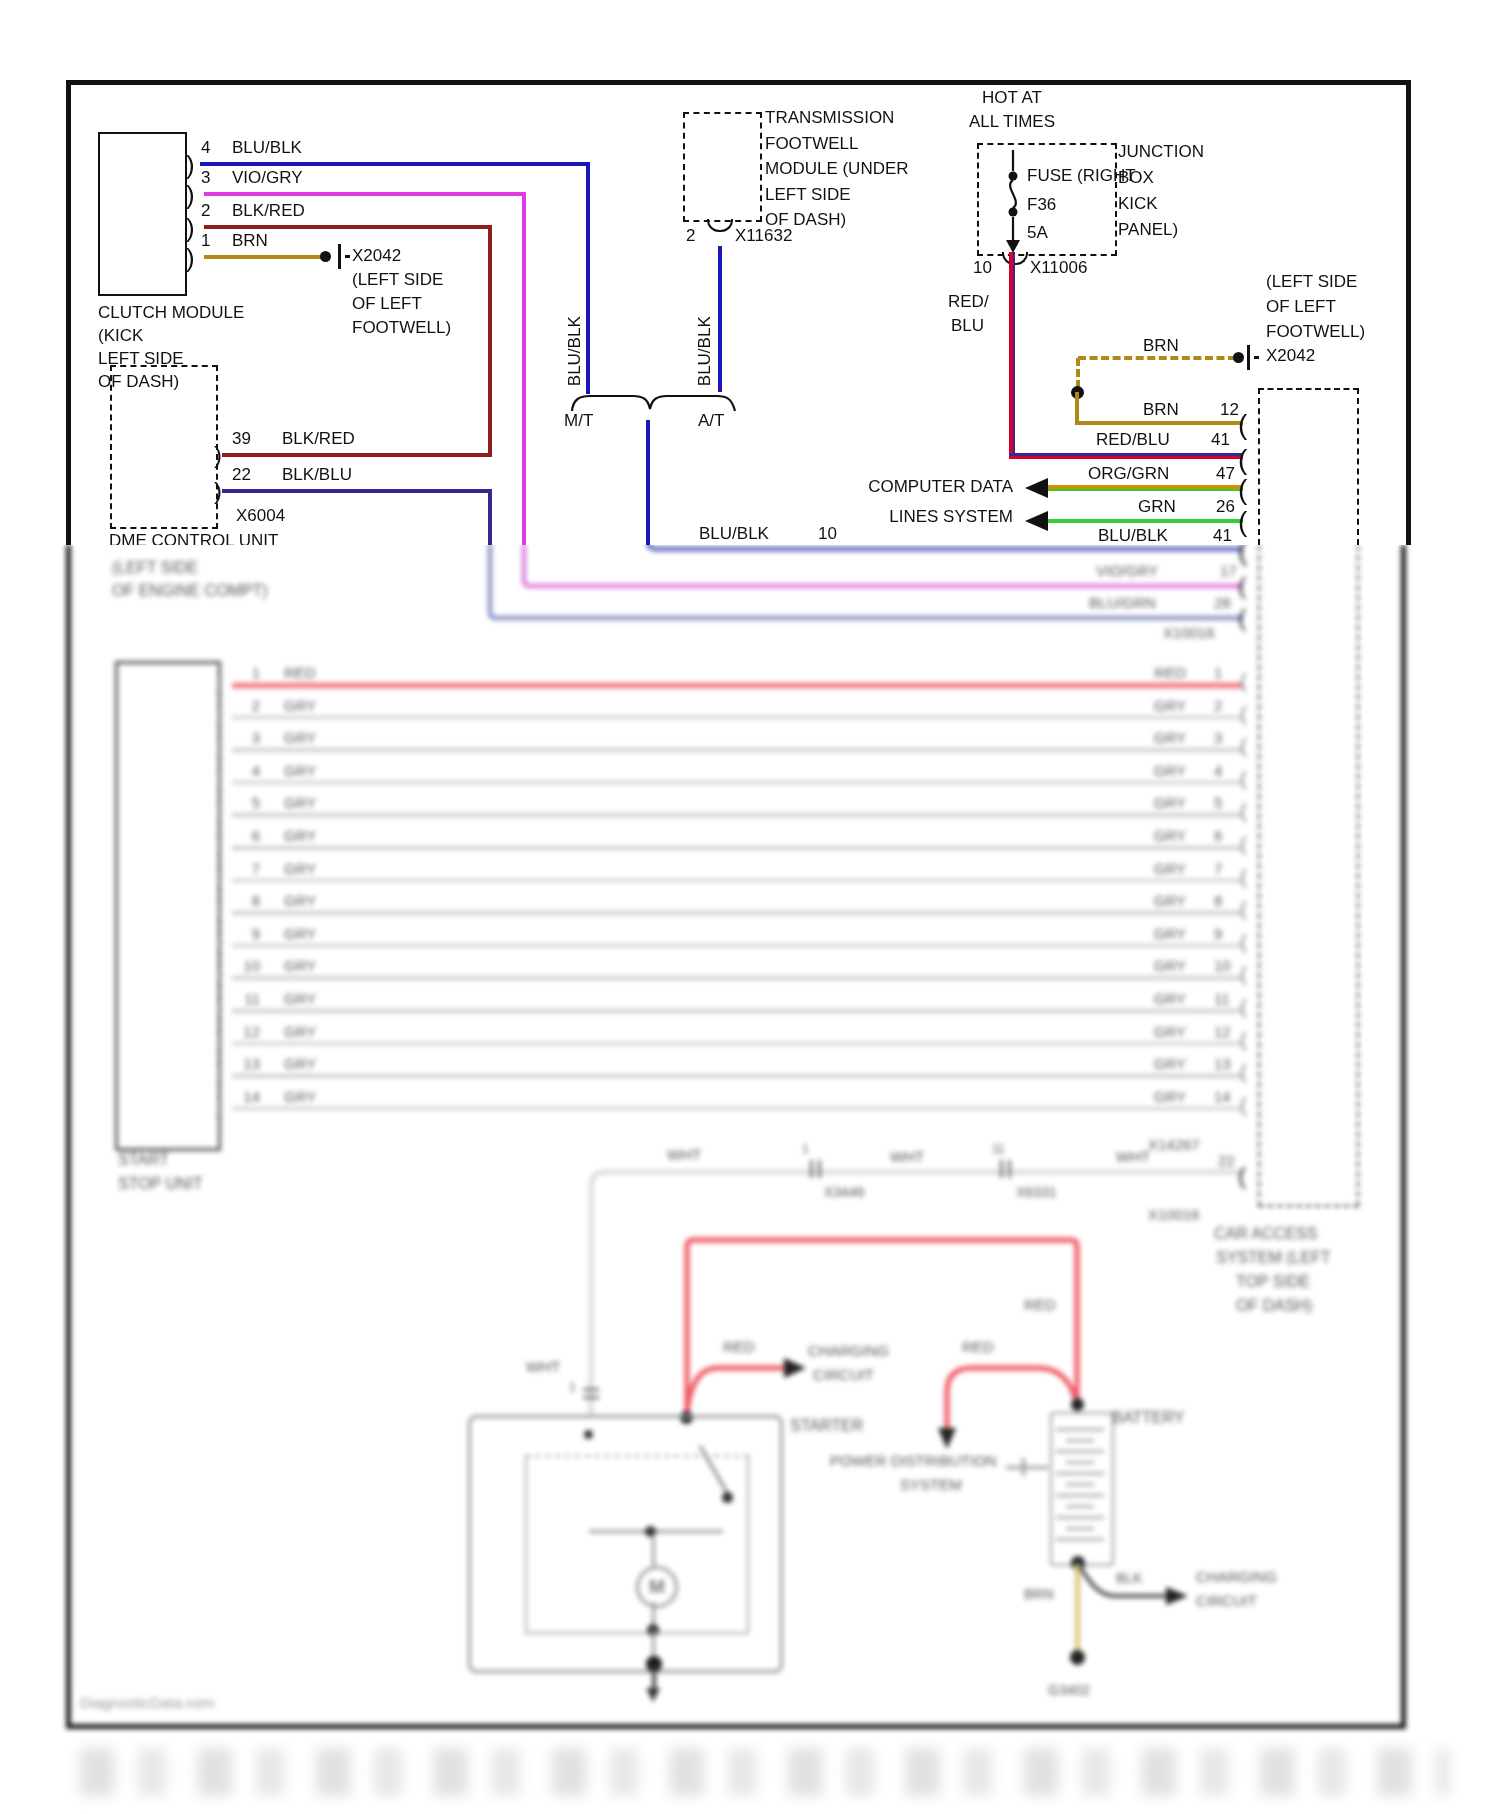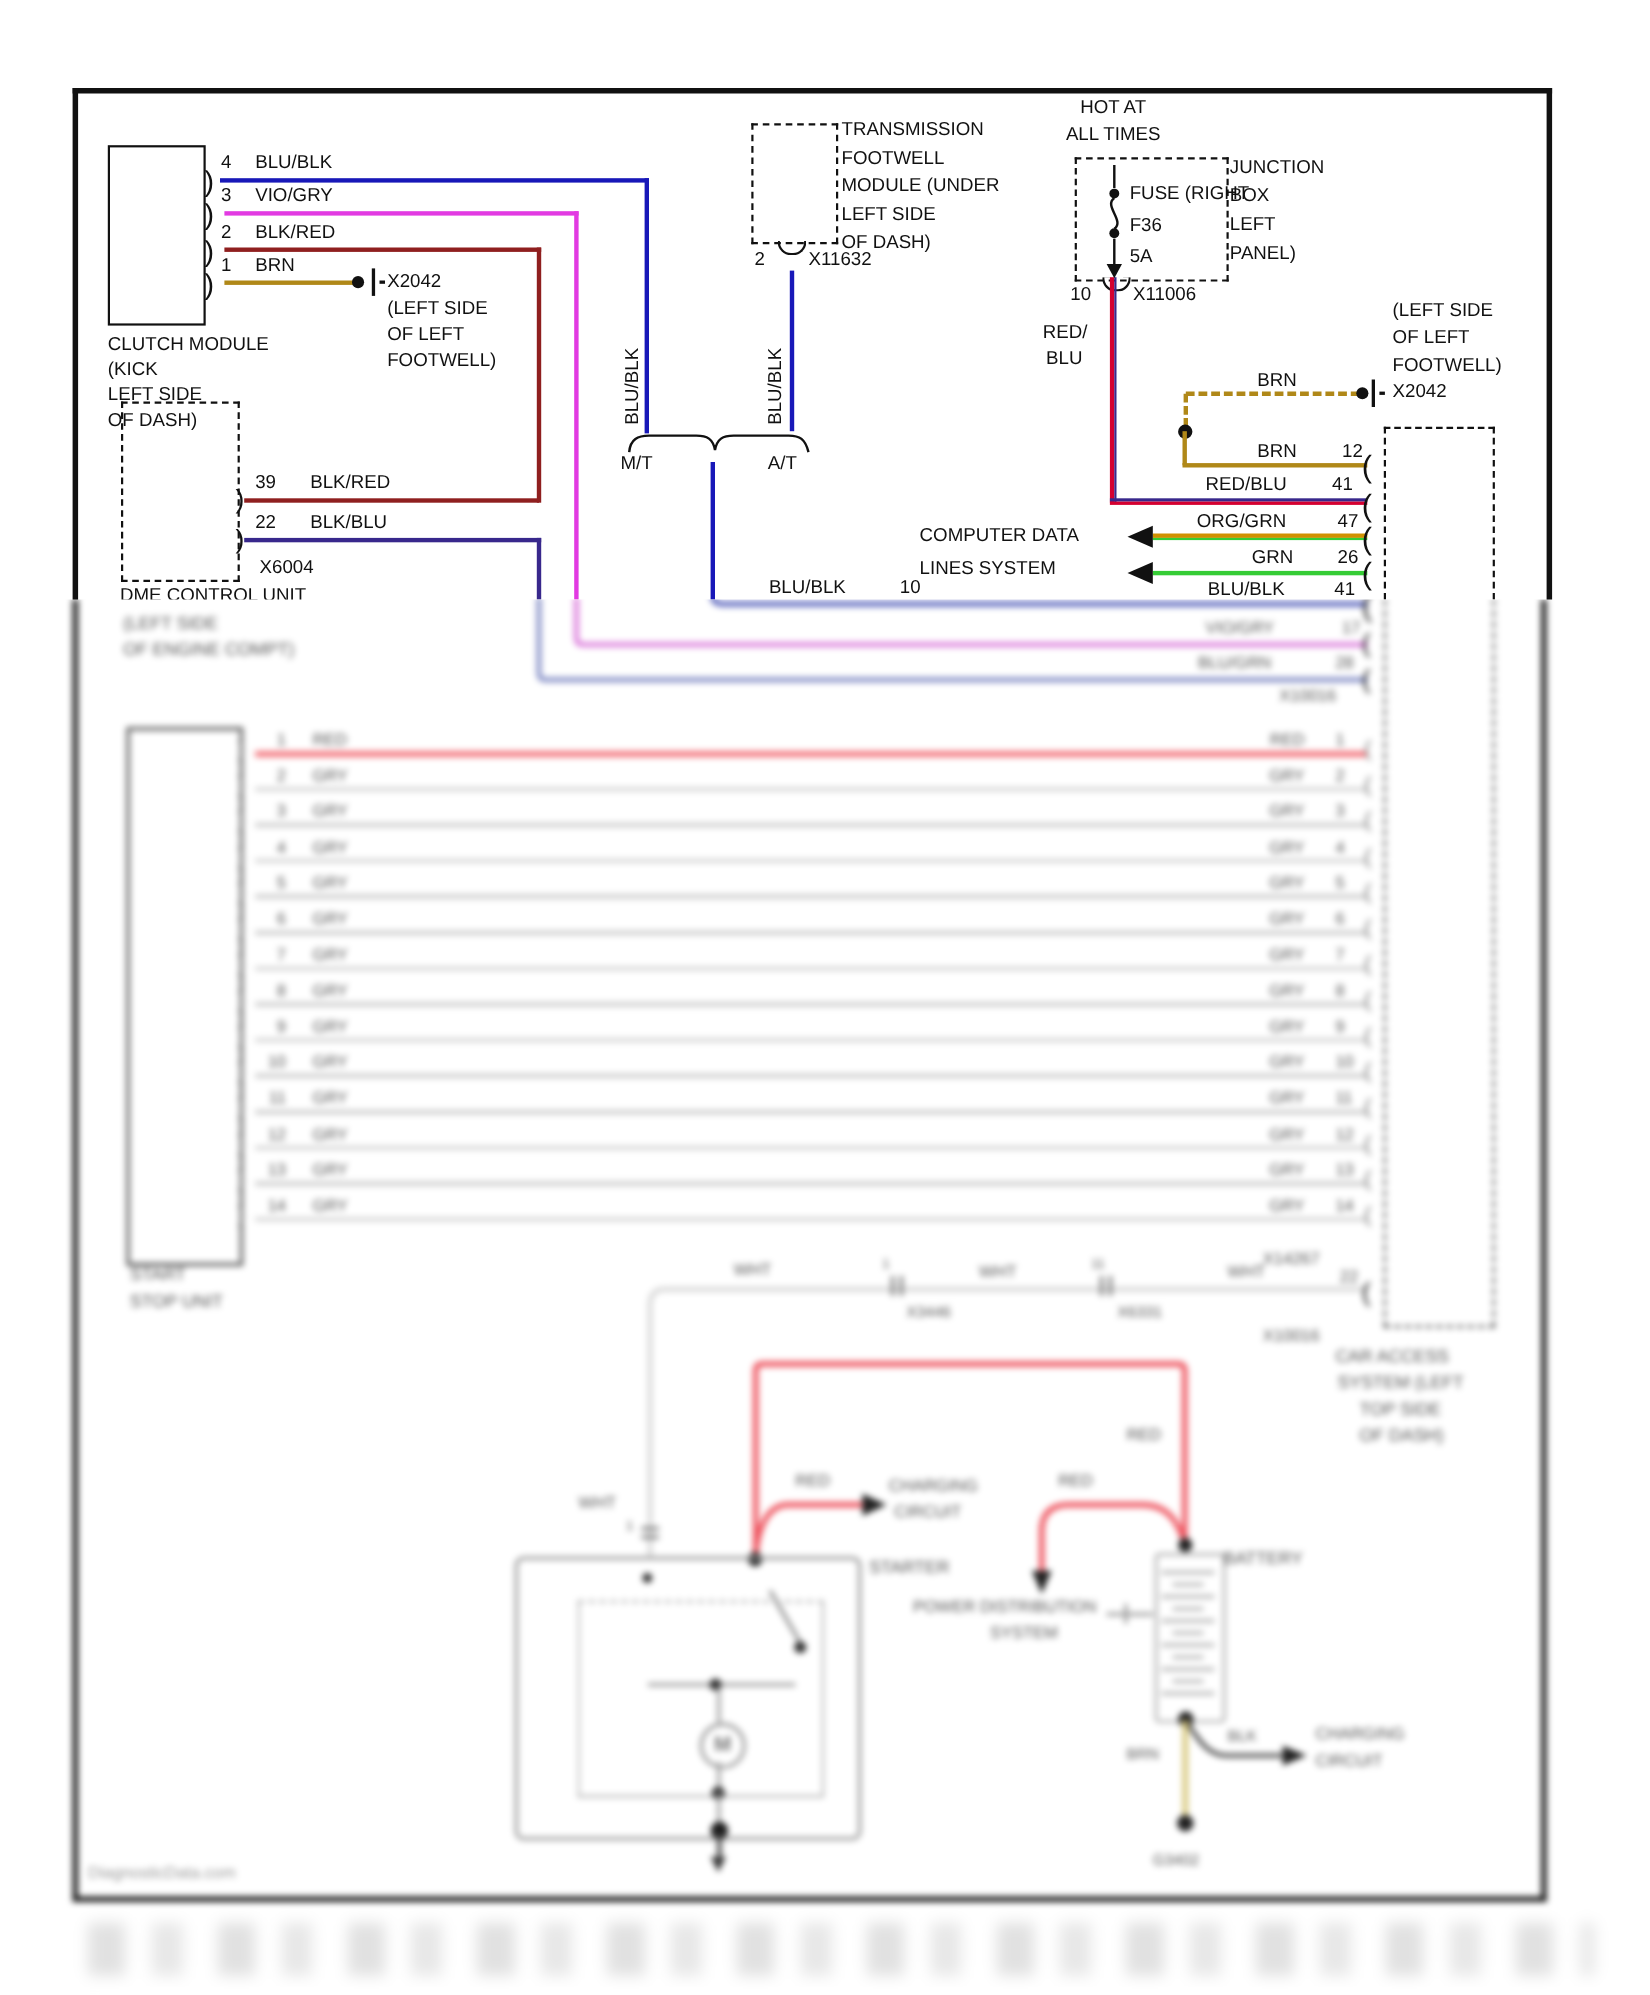--- a/index.html
+++ b/index.html
@@ -7,21 +7,21 @@
         font-family:"Liberation Sans",sans-serif;}
   .t{position:absolute;font:17px/1.2 "Liberation Sans",sans-serif;color:#111;white-space:nowrap}
   .t16{font-size:16px}.t15{font-size:15px}.t14{font-size:14px}.t12{font-size:12px}
   .gray{color:#555}.gray2{color:#777}
   .w{position:absolute}
   .dot{position:absolute;background:#111;border-radius:50%}
   .br{position:absolute;color:#111;font-family:"Liberation Sans",sans-serif}
   .dashbox{position:absolute;border:2px dashed #111}
   .solidbox{position:absolute;border:2.5px solid #111}
   .vtext{transform:rotate(-90deg);transform-origin:center}
-  .rt{}
+  .rt{text-align:right}
   svg{position:absolute;left:0;top:0;pointer-events:none}
   #blurzone{position:absolute;left:0;top:0;width:1500px;height:1814px;background:#fff;
             filter:blur(2.8px);clip-path:inset(545px 0 0 0)}
   .cup{position:absolute;border:2px solid #111;border-top:none;border-radius:0 0 12px 12px}
 </style>
 </head>
 <body>
 
 <div id="page">
 
@@ -91,21 +91,21 @@
   <div class="w" style="left: 646px; top: 420px; width: 4px; height: 125px; background: rgb(24, 24, 184);"></div>
 
   <div class="t" style="left:950px;top:88px;width:124px;text-align:center">HOT AT</div>
   <div class="t" style="left:950px;top:112px;width:124px;text-align:center">ALL TIMES</div>
   <div class="dashbox" style="left:977px;top:143px;width:136px;height:109px"></div>
   <div class="t" style="left:1027px;top:166px">FUSE (RIGHT</div>
   <div class="t" style="left:1027px;top:195px">F36</div>
   <div class="t" style="left:1027px;top:223px">5A</div>
   <div class="t" style="left:1118px;top:142px">JUNCTION</div>
   <div class="t" style="left:1118px;top:168px">BOX</div>
-  <div class="t" style="left:1118px;top:194px">LEFT</div>
+  <div class="t" style="left:1118px;top:194px">KICK</div>
   <div class="t" style="left:1118px;top:220px">PANEL)</div>
   <div class="cup" style="left:1002px;top:252px;width:22px;height:11px"></div>
   <div class="t" style="left:973px;top:258px">10</div>
   <div class="t" style="left:1030px;top:258px">X11006</div>
   <div class="w" style="left: 1009px; top: 252px; width: 3.5px; height: 205px; background: rgb(212, 0, 48);"></div>
   <div class="w" style="left: 1012.5px; top: 252px; width: 2.5px; height: 205px; background: rgb(56, 40, 140);"></div>
   <div class="w" style="left: 1009px; top: 453px; width: 234px; height: 2.5px; background: rgb(56, 40, 140);"></div>
   <div class="w" style="left: 1009px; top: 455.5px; width: 234px; height: 3.5px; background: rgb(212, 0, 48);"></div>
   <div class="t" style="left:948px;top:292px">RED/</div>
   <div class="t" style="left:951px;top:316px">BLU</div>

